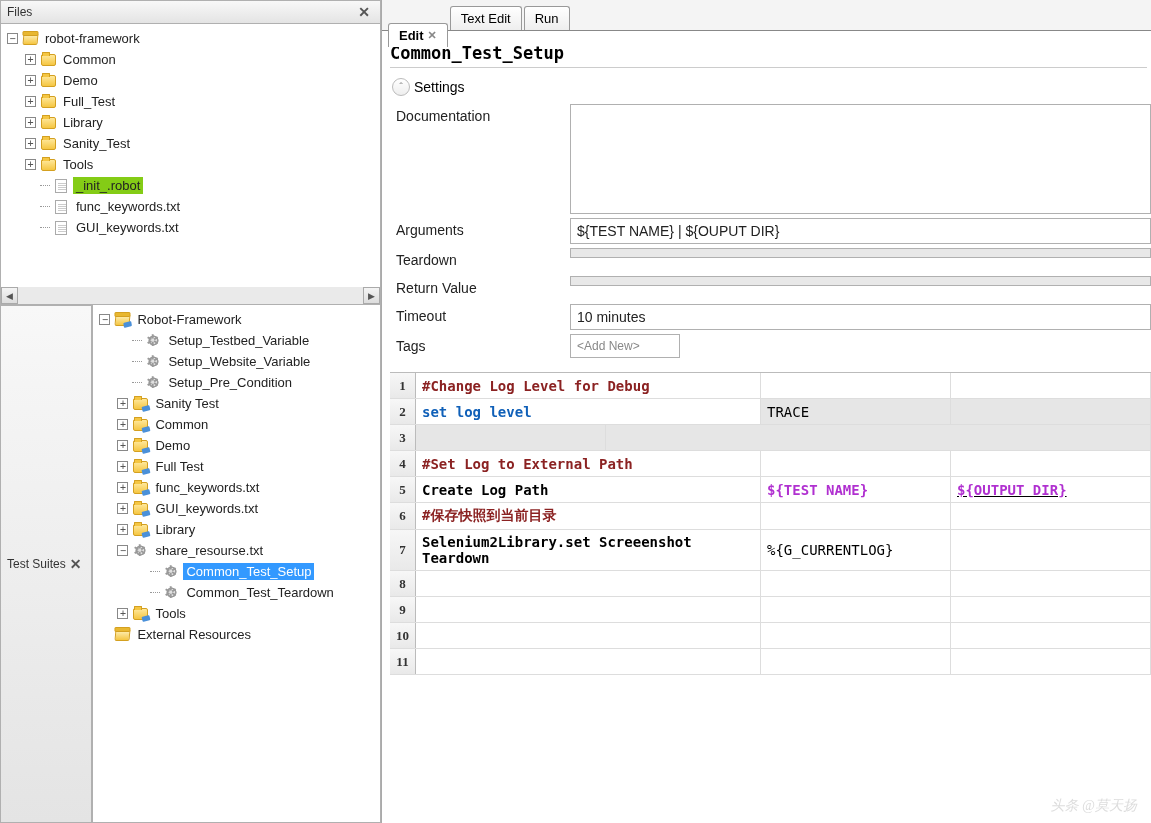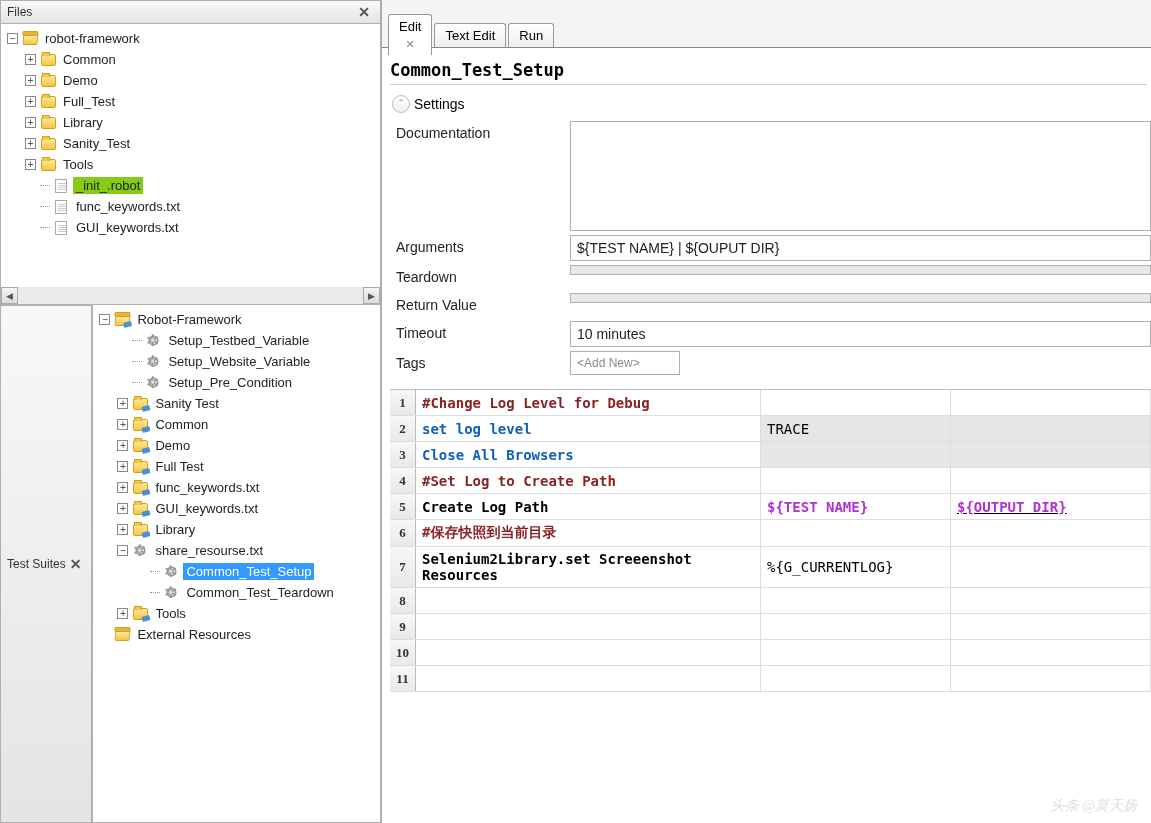--- a/index.html
+++ b/index.html
@@ -36,21 +36,21 @@
 .tree-label.selected { background: #3399ff; color: #fff; }
 .tree-label.highlight { background: #84cc16; }
 
 .scrollbars { position: absolute; bottom: 0; left: 0; right: 0; height: 17px; background: #f0f0f0; display: flex; align-items: center; }
 .scroll-btn { width: 17px; height: 17px; background: linear-gradient(to bottom,#f4f4f4,#ddd); border: 1px solid #aaa; display: flex; align-items: center; justify-content: center; font-size: 9px; color: #555;}
 .scroll-track { flex: 1; height: 17px; background: #eaeaea; }
 
 
 .tab-bar { display: flex; align-items: flex-end; background: #f4f4f4; border-bottom: 1px solid #888; padding: 6px 6px 0 6px; gap: 2px; }
 .tab { padding: 4px 10px; border: 1px solid #999; border-bottom: none; background: linear-gradient(to bottom,#fff,#eee); border-radius: 3px 3px 0 0; font-size: 13px; cursor: pointer; display: inline-flex; align-items: center; gap: 4px; }
-.tab.active { background: #fff; font-weight: normal; position: relative; top: 8px; flex-direction: column; }
+.tab.active { background: #fff; font-weight: bold; position: relative; top: 17px; }
 .tab-close { font-size: 11px; color: #888; }
 
 .editor { flex: 1; overflow: auto; padding: 8px 0 0 8px; }
 .section-title { font-family: Consolas, monospace; font-weight: bold; font-size: 17px; border-bottom: 1px solid #ccc; margin: 4px 4px 10px 0; padding-bottom: 4px; }
 
 .settings-head { display: flex; align-items: center; gap: 4px; margin: 4px 0 8px 2px; font-size: 14px; cursor: pointer; }
 .chev { width: 18px; height: 18px; border: 1px solid #bbb; border-radius: 50%; display: inline-flex; align-items: center; justify-content: center; font-size: 11px; color: #888; background: linear-gradient(to bottom,#fff,#eee);}
 .form-row { display: flex; align-items: flex-start; margin: 4px 0; }
 .form-label { width: 180px; padding: 4px 0 4px 6px; font-size: 14px; color: #222; }
 .form-input { flex: 1; border: 1px solid #b0b0b0; background: #fff; padding: 4px 6px; font-size: 14px; color: #222; }
@@ -358,30 +358,27 @@
         <div class="grid-row">
       <div class="grid-rownum">2</div>
       <div class="grid-cell c1">
             <span class="kw" style="">set log level</span>
           </div>
       <div class="grid-cell c2 shade">TRACE</div>
       <div class="grid-cell c3 shade"></div>
     </div>
         <div class="grid-row">
       <div class="grid-rownum">3</div>
-      <div class="grid-cell c1">
-            <span class="kw" style="">Close All Browsers</span>
-          </div>
       <div class="grid-cell c2 shade"></div>
       <div class="grid-cell c3 shade"></div>
     </div>
         <div class="grid-row">
       <div class="grid-rownum">4</div>
       <div class="grid-cell c1">
-            <span class="cmt" style="">#Set Log to Create Path</span>
+            <span class="cmt" style="">#Set Log to External Path</span>
           </div>
       <div class="grid-cell c2 "></div>
       <div class="grid-cell c3 "></div>
     </div>
         <div class="grid-row">
       <div class="grid-rownum">5</div>
       <div class="grid-cell c1">
             <span class="" style="font-weight:bold;color:#000;">Create Log Path</span>
           </div>
       <div class="grid-cell c2 ">
@@ -395,21 +392,21 @@
       <div class="grid-rownum">6</div>
       <div class="grid-cell c1">
             <span class="cmt" style="">#保存快照到当前目录</span>
           </div>
       <div class="grid-cell c2 "></div>
       <div class="grid-cell c3 "></div>
     </div>
         <div class="grid-row">
       <div class="grid-rownum">7</div>
       <div class="grid-cell c1">
-            <span class="" style="font-weight:bold;color:#000;">Selenium2Library.set Screeenshot Resources</span>
+            <span class="" style="font-weight:bold;color:#000;">Selenium2Library.set Screeenshot Teardown</span>
           </div>
       <div class="grid-cell c2 ">%{G_CURRENTLOG}</div>
       <div class="grid-cell c3 "></div>
     </div>
         <div class="grid-row">
       <div class="grid-rownum">8</div>
       <div class="grid-cell c1">
             <span class="" style=""></span>
           </div>
       <div class="grid-cell c2 "></div>

